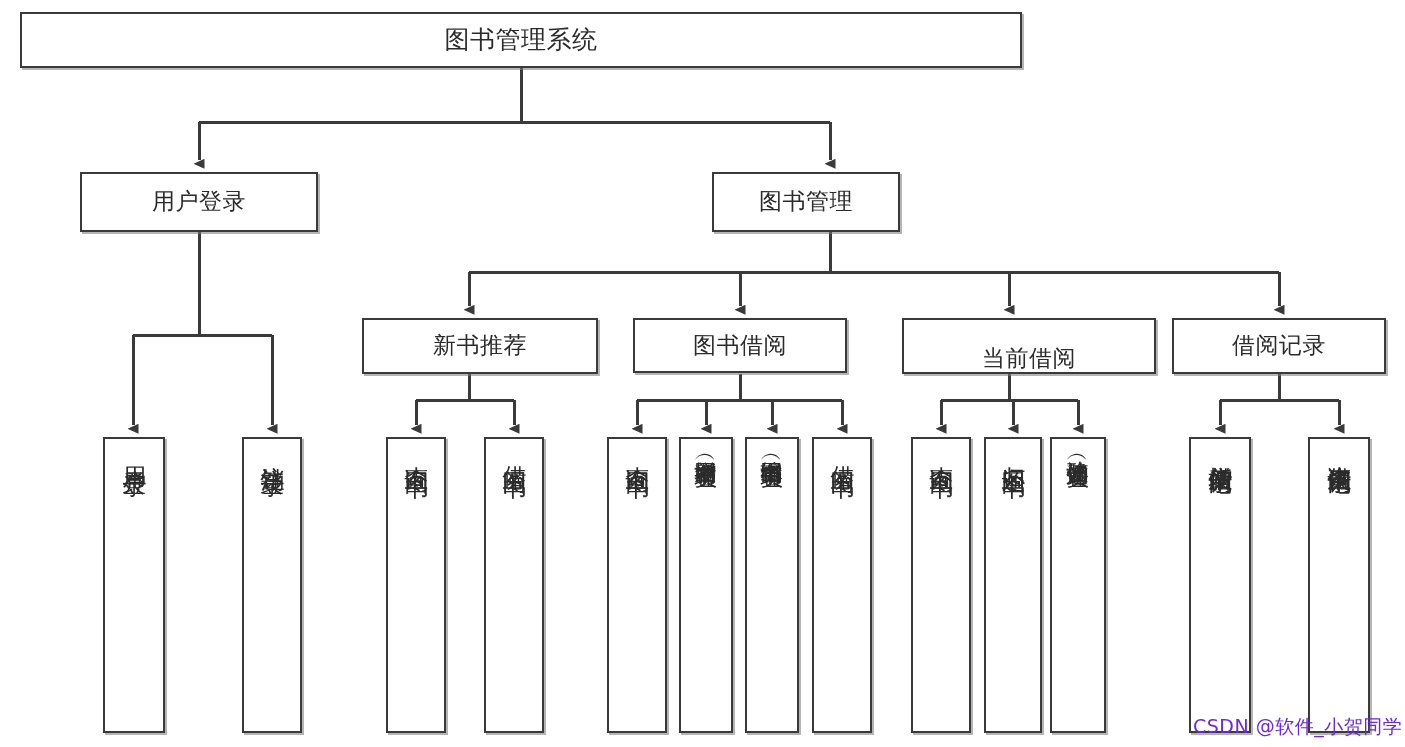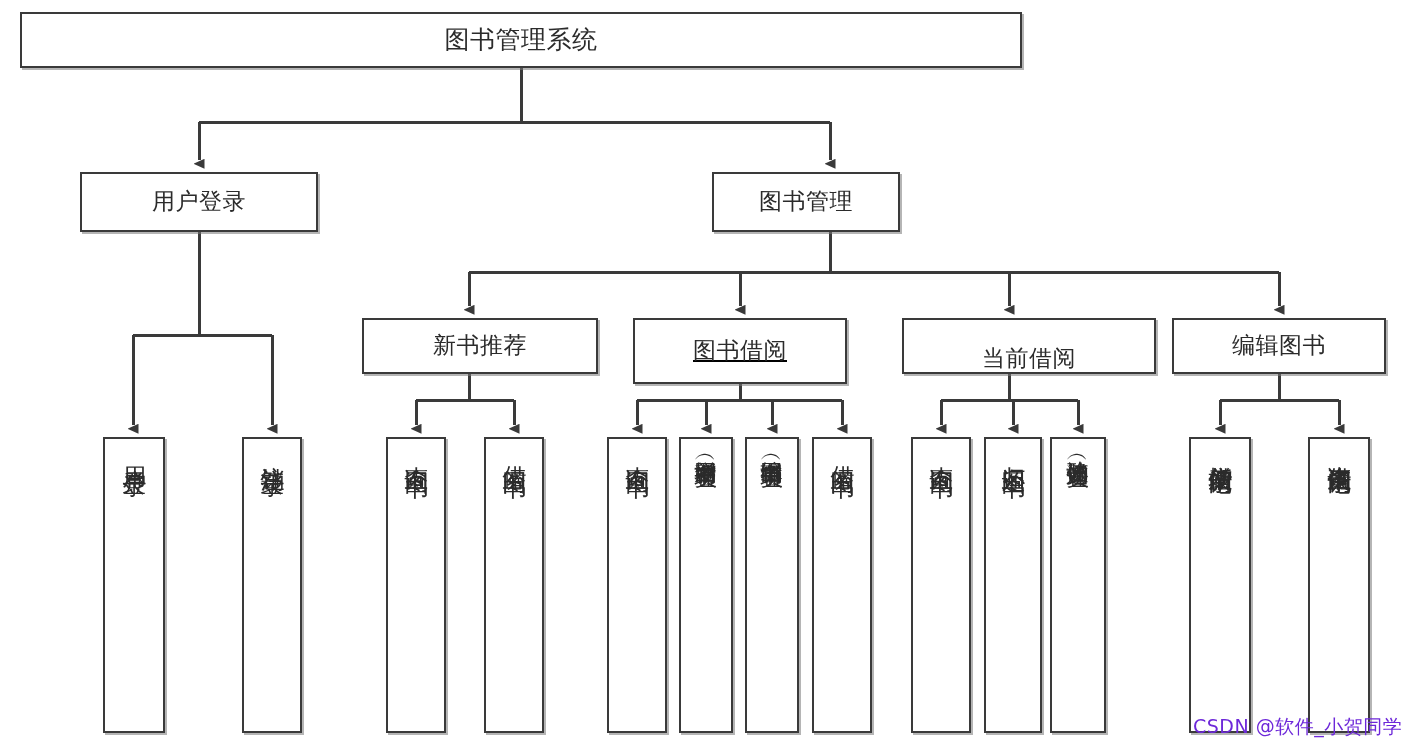--- a/index.html
+++ b/index.html
@@ -133,28 +133,28 @@
 
   <div class="node branch" style="left:80px; top:172px; width:238px; height:60px;">
     <span class="node-label">用户登录</span>
   </div>
   <div class="node branch" style="left:712px; top:172px; width:188px; height:60px;">
     <span class="node-label">图书管理</span>
   </div>
   <div class="node branch" style="left:362px; top:318px; width:236px; height:56px;">
     <span class="node-label">新书推荐</span>
   </div>
-  <div class="node branch" style="left:633px; top:318px; width:214px; height:66px;text-decoration:underline;">
+  <div class="node branch" style="left:633px; top:318px; width:214px; height:55px;">
     <span class="node-label">图书借阅</span>
   </div>
   <div class="node branch" style="left:902px; top:318px; width:254px; height:56px;align-items:flex-end;">
     <span class="node-label">当前借阅</span>
   </div>
   <div class="node branch" style="left:1172px; top:318px; width:214px; height:56px;">
-    <span class="node-label">编辑图书</span>
+    <span class="node-label">借阅记录</span>
   </div>
 
   <div class="node leaf" style="left:103px; top:437px; width:62px; height:296px;">
     <span class="node-label">用户登录</span>
   </div>
   <div class="node leaf" style="left:242px; top:437px; width:60px; height:296px;">
     <span class="node-label">注销登录</span>
   </div>
   <div class="node leaf" style="left:386px; top:437px; width:60px; height:296px;">
     <span class="node-label">查询图书</span>

